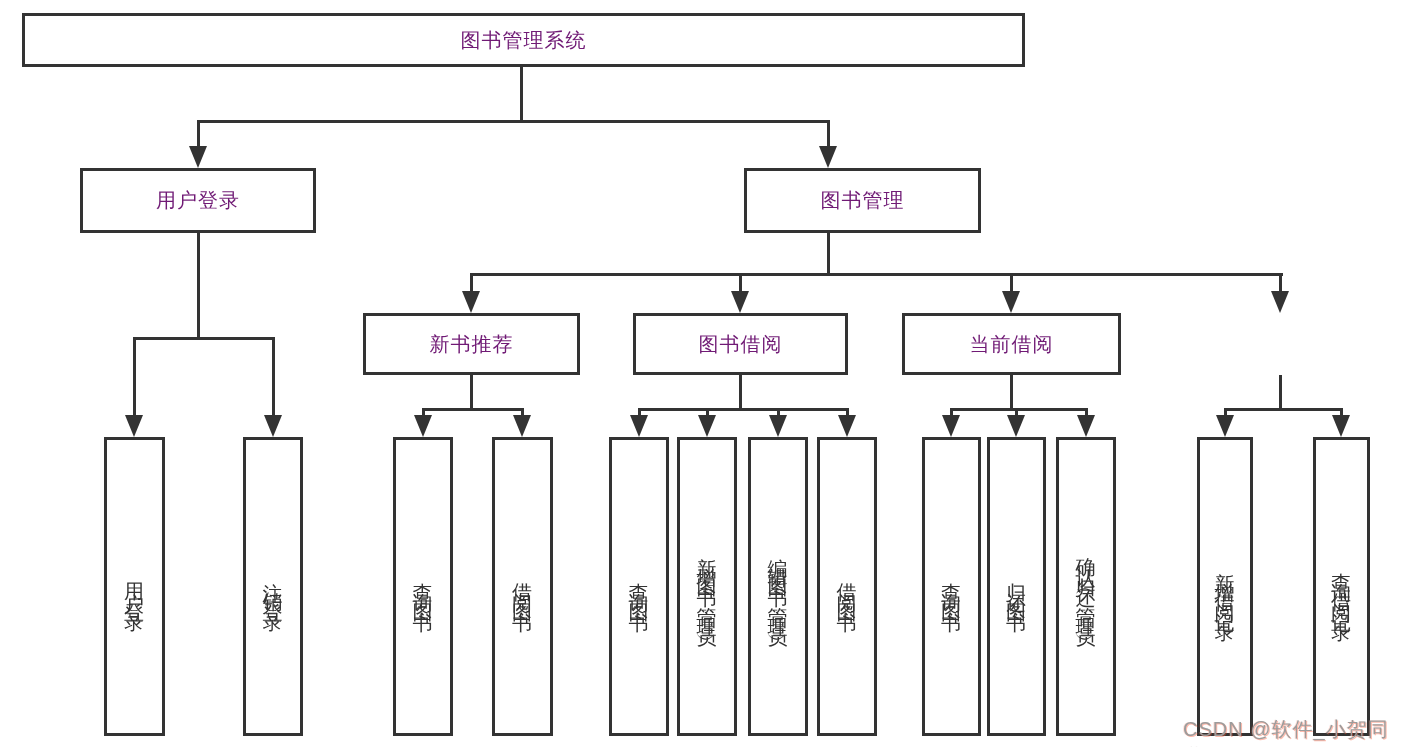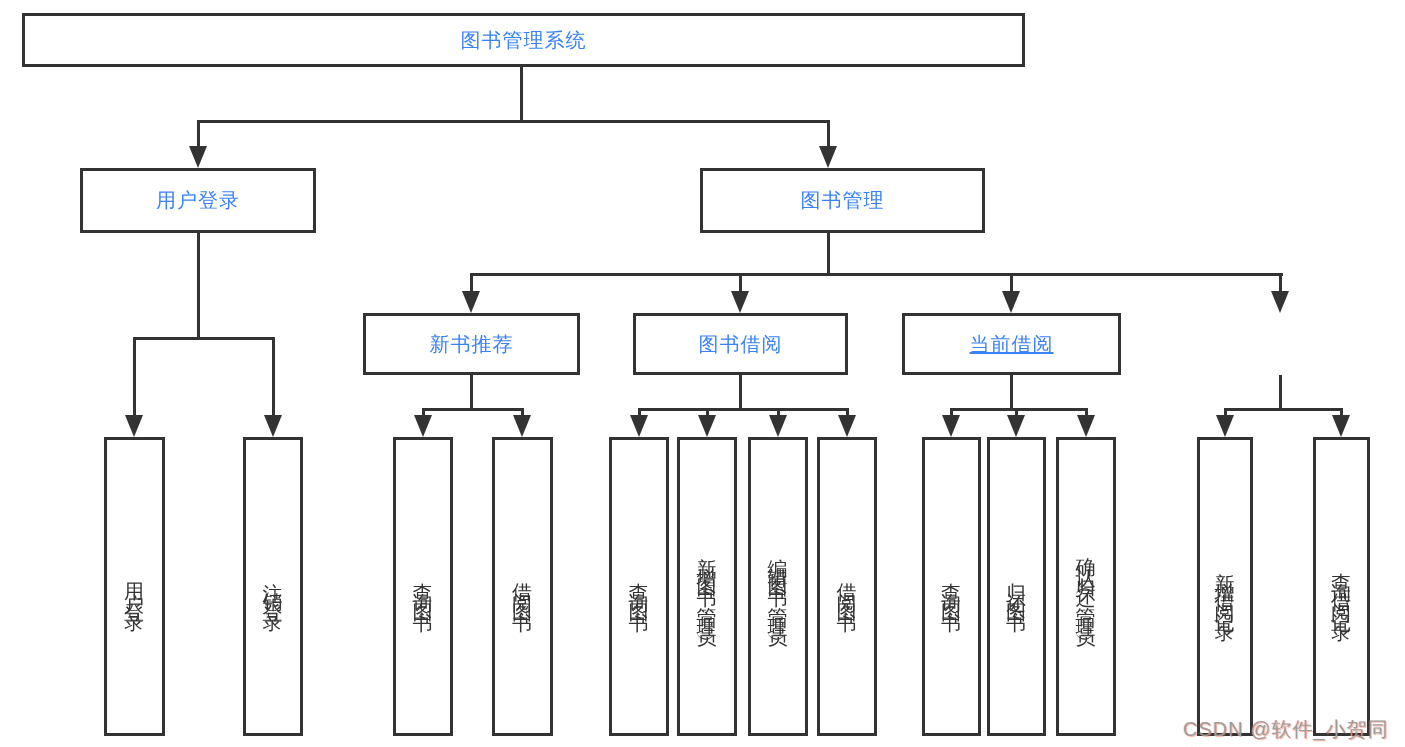--- a/index.html
+++ b/index.html
@@ -3,21 +3,21 @@
 <meta charset="utf-8">
 <style>
   html,body{margin:0;padding:0;background:#fff;}
   #canvas{
     position:relative;width:1405px;height:747px;background:#fff;overflow:hidden;
     font-family:"Liberation Sans", sans-serif;color:#333;
   }
   .box{
     position:absolute;background:#fff;border:3px solid #333;box-sizing:border-box;
     display:flex;align-items:center;justify-content:center;
-    font-size:20px;color:#3b82f6;letter-spacing:1px;white-space:nowrap;
+    font-size:20px;color:#701a75;letter-spacing:1px;white-space:nowrap;
   }
   .leafbox{
     position:absolute;background:#fff;border:3px solid #333;box-sizing:border-box;
     display:flex;align-items:center;justify-content:center;
   }
   .vtext{
     writing-mode:vertical-rl;text-orientation:mixed;
     font-size:20px;letter-spacing:10px;color:#333;line-height:1;
   }
   .vline{position:absolute;width:3px;background:#333;}
@@ -38,31 +38,31 @@
 
 <div id="canvas">
 
   <div class="box" style="left:22px;top:13px;width:1003px;height:54px;">
     <span>图书管理系统</span>
   </div>
 
   <div class="box" style="left:80px;top:168px;width:236px;height:65px;">
     <span>用户登录</span>
   </div>
-  <div class="box" style="left:700px;top:168px;width:285px;height:65px;font-family:Liberation Serif, serif;">
+  <div class="box" style="left:744px;top:168px;width:237px;height:65px;font-family:Liberation Serif, serif;">
     <span>图书管理</span>
   </div>
 
   <div class="box" style="left:363px;top:313px;width:217px;height:62px;font-family:Liberation Mono, monospace;">
     <span>新书推荐</span>
   </div>
   <div class="box" style="left:633px;top:313px;width:215px;height:62px;text-align:center;">
     <span>图书借阅</span>
   </div>
-  <div class="box" style="left:902px;top:313px;width:219px;height:62px;text-decoration:underline;">
+  <div class="box" style="left:902px;top:313px;width:219px;height:62px;">
     <span>当前借阅</span>
   </div>
 
   <div class="leafbox" style="left:104px;top:437px;width:61px;height:299px;">
     <span class="vtext">用户登录</span>
   </div>
   <div class="leafbox" style="left:243px;top:437px;width:60px;height:299px;">
     <span class="vtext">注销登录</span>
   </div>
   <div class="leafbox" style="left:393px;top:437px;width:60px;height:299px;">

